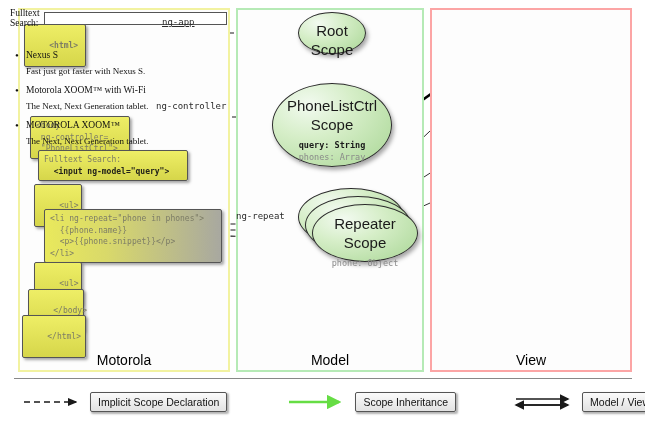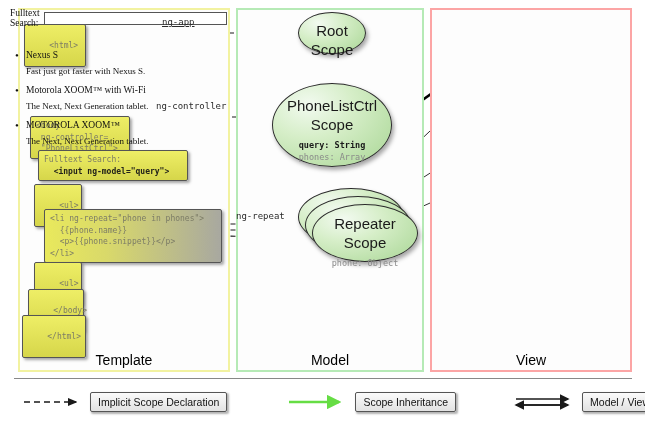--- a/index.html
+++ b/index.html
@@ -231,24 +231,24 @@
     </g>
 
     <g>
       <line x1="334" y1="222" x2="468" y2="95" stroke="#1a1a1a" stroke-width="0.9" marker-end="url(#arrow-thin)"></line>
       <line x1="340" y1="231" x2="466" y2="150" stroke="#1a1a1a" stroke-width="0.9" marker-end="url(#arrow-thin)"></line>
       <line x1="347" y1="240" x2="466" y2="187" stroke="#1a1a1a" stroke-width="0.9" marker-end="url(#arrow-thin)"></line>
     </g>
   </svg>
 
   <div class="panel template">
-    <div class="panel-title">Template</div>
-  </div>
-
-  <div class="code-box" style="left:24px; top:24px; width:62px;">
+    <div class="panel-title">Motorola</div>
+  </div>
+
+  <div class="code-box" style="left:24px; top:24px; width:62px;font-weight:bold;">
     <span>&lt;html&gt;</span>
   </div>
 
   <div class="code-box" style="left:30px; top:116px; width:100px;"><span>&lt;body</span><br><span> ng-controller=</span><br><span> "PhoneListCtrl"&gt;</span></div>
 
   <div class="code-box" style="left:38px; top:150px; width:150px;"><span>Fulltext Search:</span><br>  <b>&lt;input ng-model="query"&gt;</b></div>
 
   <div class="code-box" style="left:34px; top:184px; width:48px;">
     <span>&lt;ul&gt;</span>
   </div>

